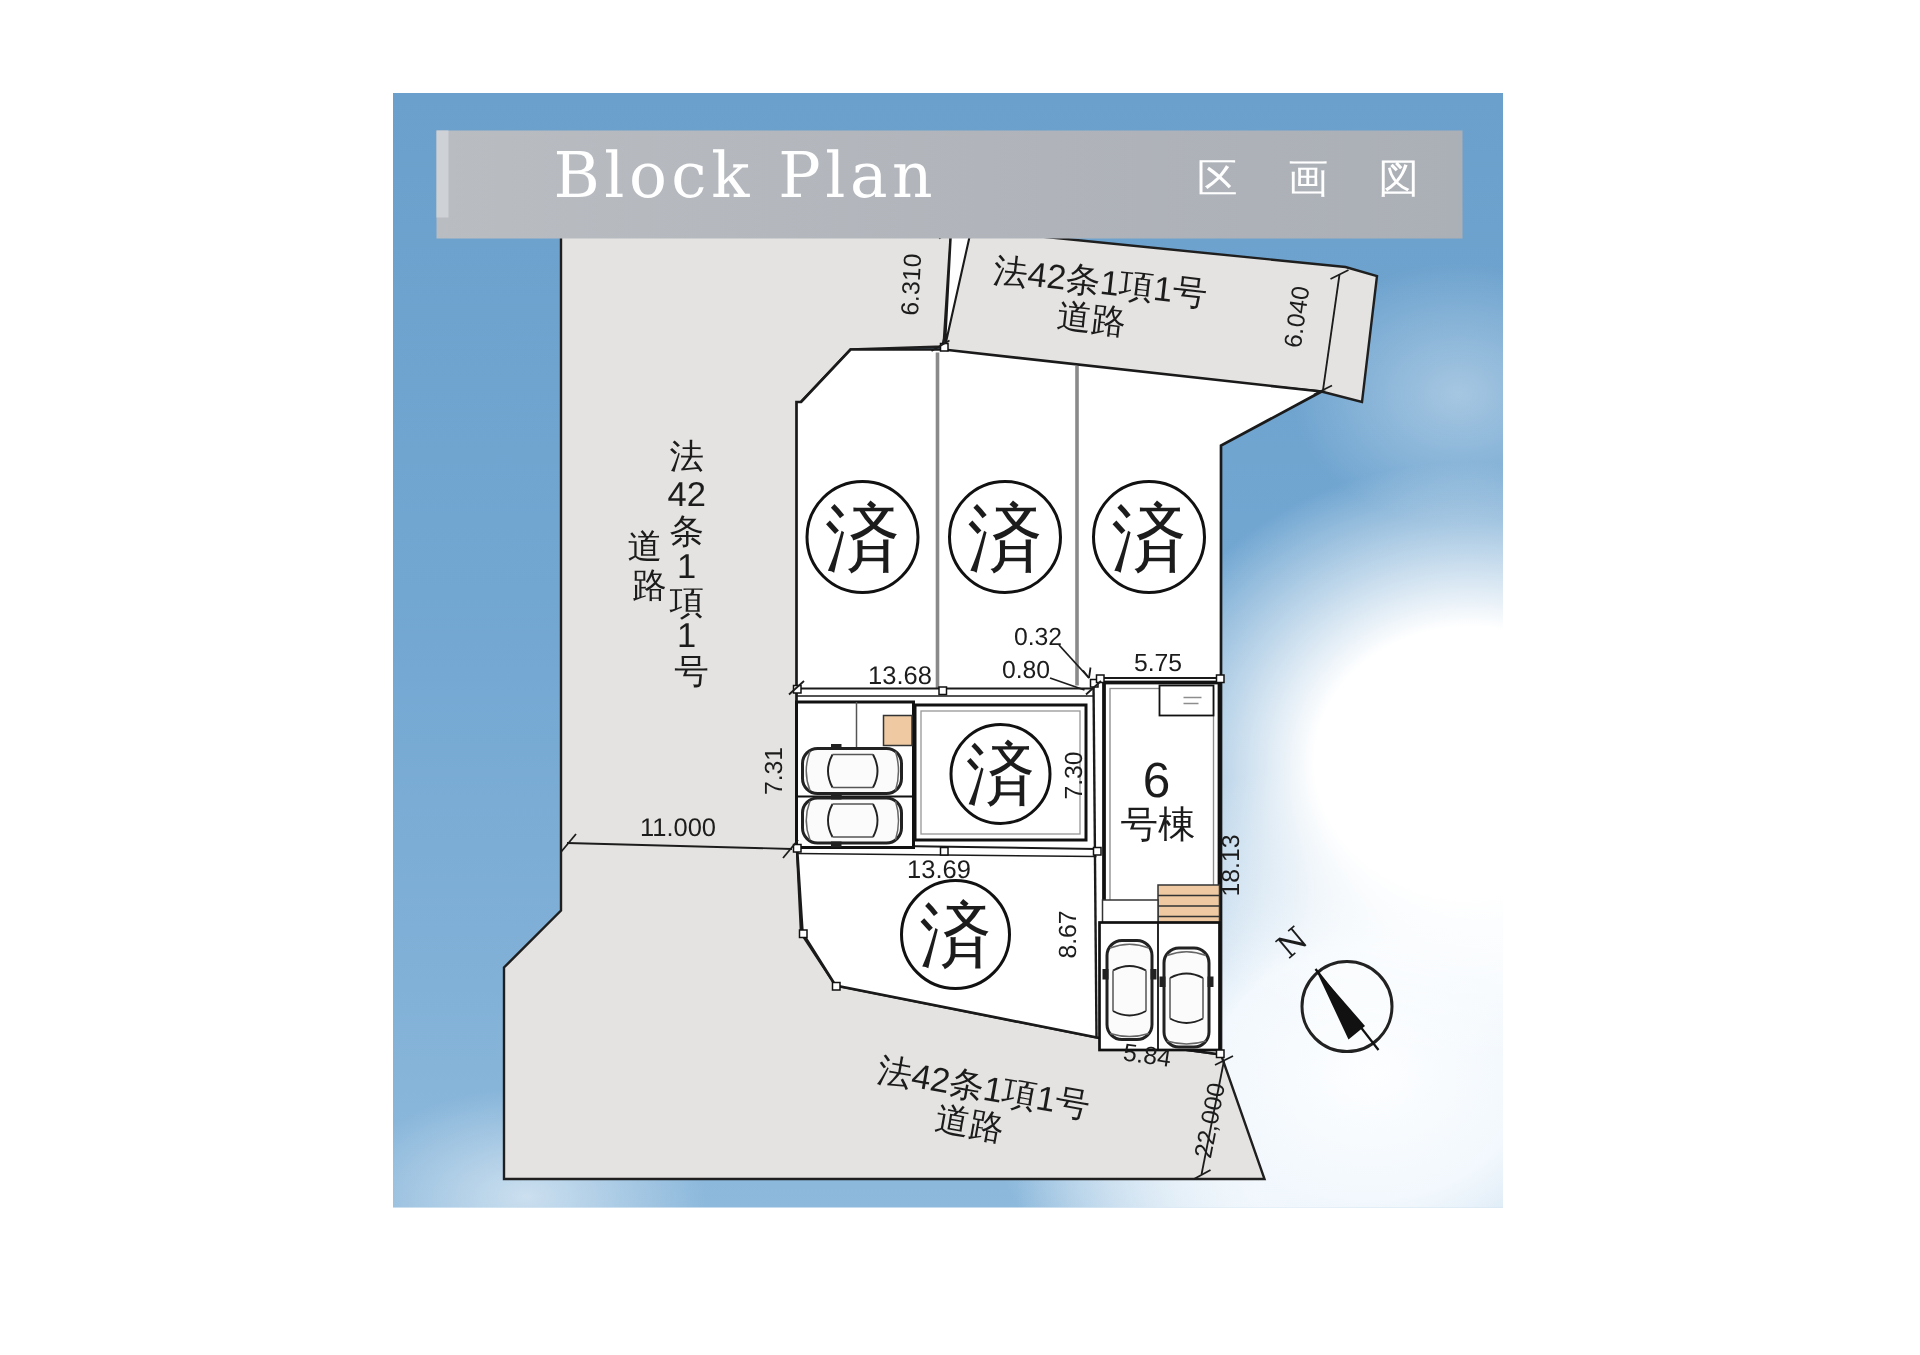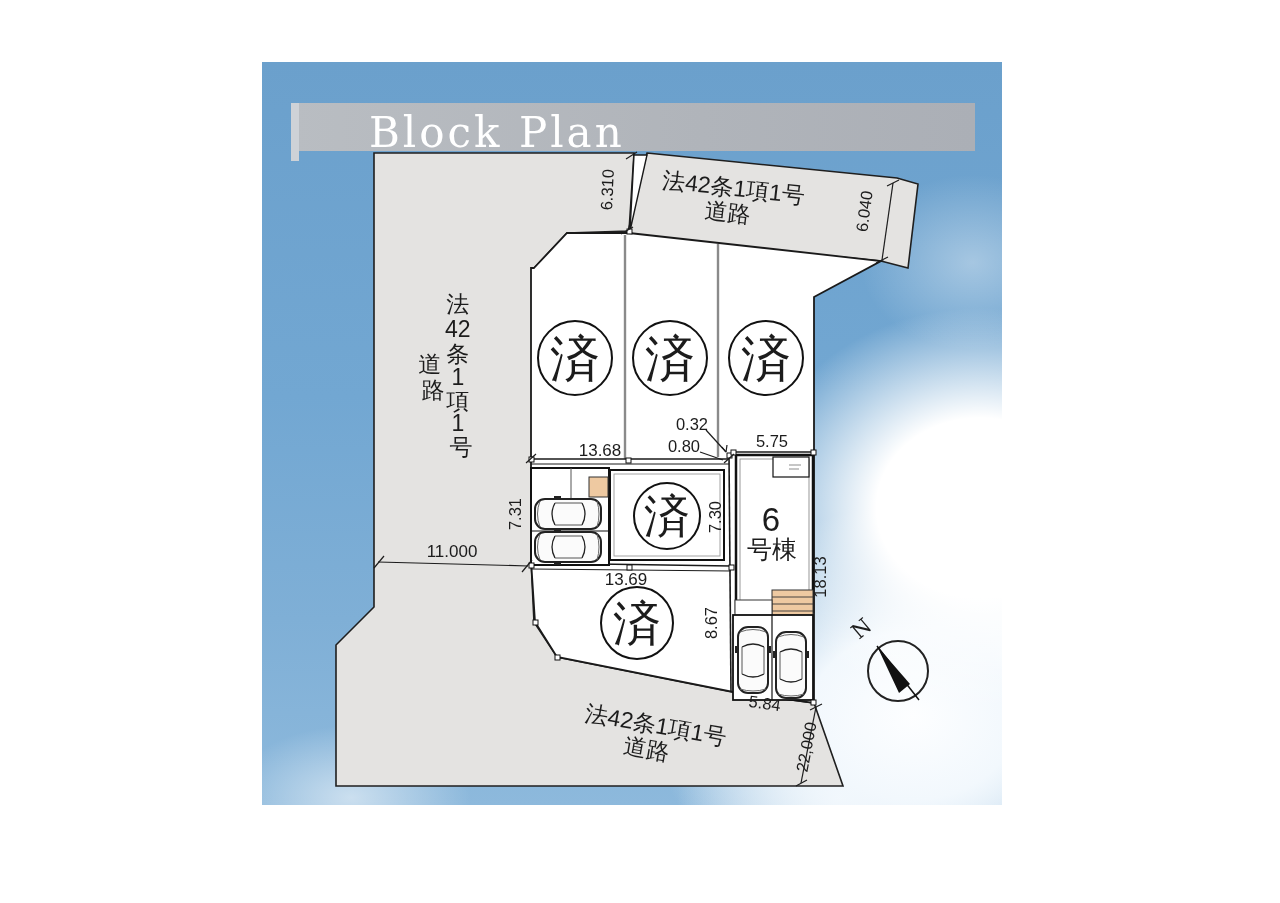--- a/index.html
+++ b/index.html
@@ -7,22 +7,22 @@
         font-family:"Liberation Sans",sans-serif;}
   .photo-panel{position:absolute;left:262px;top:62px;width:740px;height:743px;
     background:
       radial-gradient(ellipse 150px 90px at 12% 99%,  rgba(255,255,255,.55) 0%, rgba(255,255,255,0) 80%),
       radial-gradient(ellipse 140px 110px at 96% 27%, rgba(255,255,255,.38) 0%, rgba(255,255,255,0) 80%),
       radial-gradient(ellipse 230px 200px at 97% 60%, #ffffff 0%, #ffffff 45%, rgba(255,255,255,0) 100%),
       radial-gradient(ellipse 260px 210px at 88% 88%, #fdfeff 0%, #f2f8fd 40%, rgba(242,248,253,0) 100%),
       radial-gradient(ellipse 180px 140px at 78% 99%, rgba(255,255,255,.85) 0%, rgba(255,255,255,0) 90%),
       radial-gradient(ellipse 150px 190px at 100% 80%, #ffffff 0%, rgba(255,255,255,0) 100%),
       linear-gradient(180deg,#6ba0cc 0%,#72a7d2 45%,#7fafd6 75%,#8db9dc 100%);}
-  .header-bar{position:absolute;left:291px;top:87px;width:684px;height:48px;
-    background:linear-gradient(90deg,#b9bdc2 0%,#b0b4ba 60%,#abafb6 100%);margin-top:16px;}
+  .header-bar{position:absolute;left:291px;top:87px;width:684px;height:72px;
+    background:linear-gradient(90deg,#b9bdc2 0%,#b0b4ba 60%,#abafb6 100%);}
   .header-accent{position:absolute;left:0;top:0;width:8px;height:58px;background:#ced2d7;}
   .header-title{position:absolute;left:78px;top:4px;font-family:"DejaVu Serif","Liberation Serif",serif;
     font-size:42px;line-height:52px;color:#ffffff;letter-spacing:3px;}
   .header-ja{position:absolute;right:16px;top:14px;font-size:27px;color:#ffffff;letter-spacing:13px;}
   svg text{font-family:"Liberation Sans",sans-serif;fill:#1c1c1c;}
   .dim{font-size:16.5px;}
   .dim-big{font-size:17px;}
   .roadtxt{font-size:23px;}
   .sold{font-size:50px;}
   .sold-m{font-size:46px;}
@@ -195,15 +195,16 @@
         <line x1="877" y1="646" x2="919" y2="700" stroke="#111" stroke-width="1.5"></line>
         <polygon points="877,646 910,684 899,693" fill="#111"></polygon>
         <text class="north" transform="translate(866,634) rotate(-40)" text-anchor="middle">N</text>
       </g>
     </svg>
 
     
     <div class="header-bar" style="left:29px;top:25px;">
       <div class="header-accent"></div>
       <div class="header-title">Block Plan</div>
+      <div class="header-ja">区 画 図</div>
     </div>
   </div>
 </div>
 
 </body></html>

